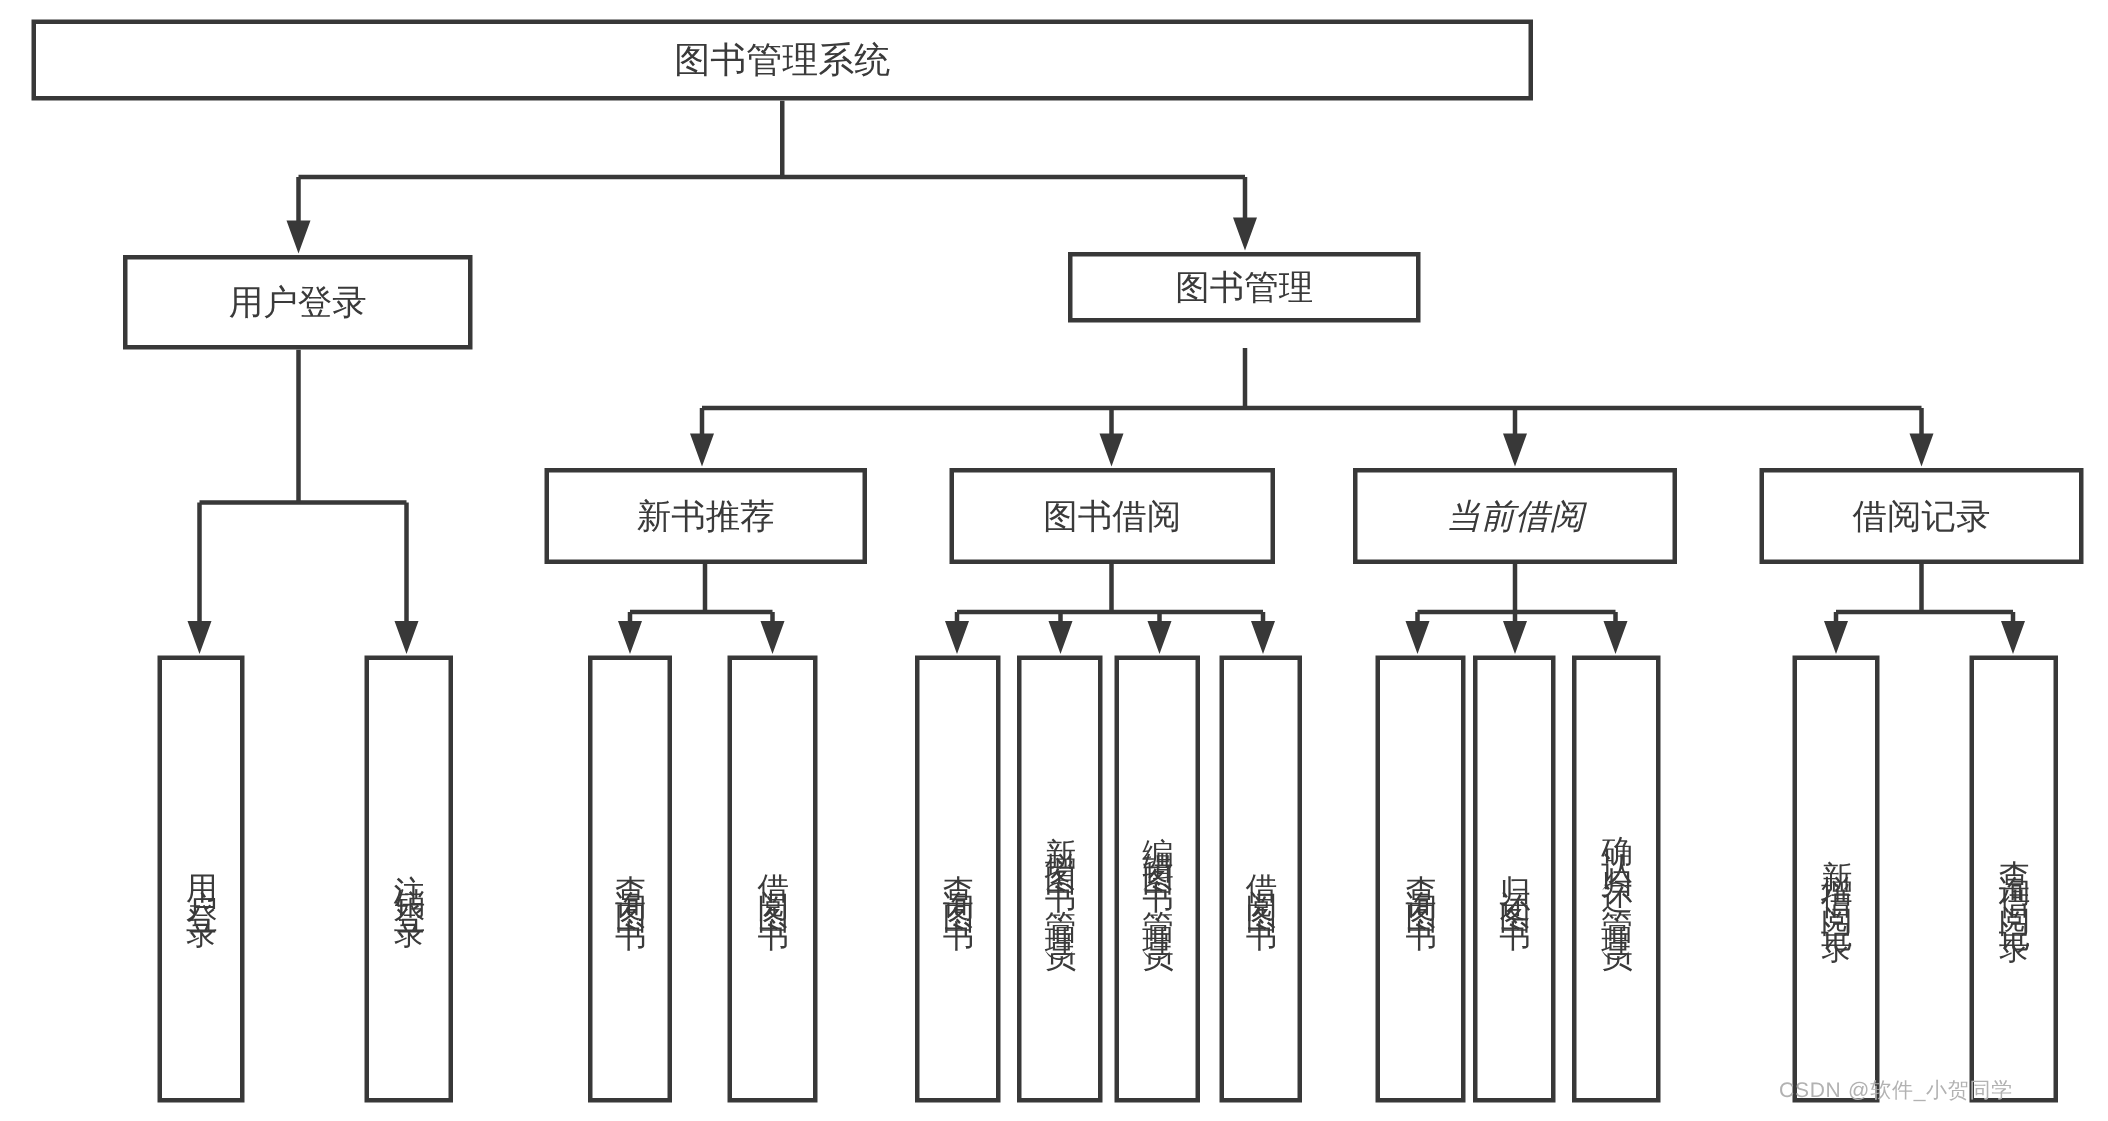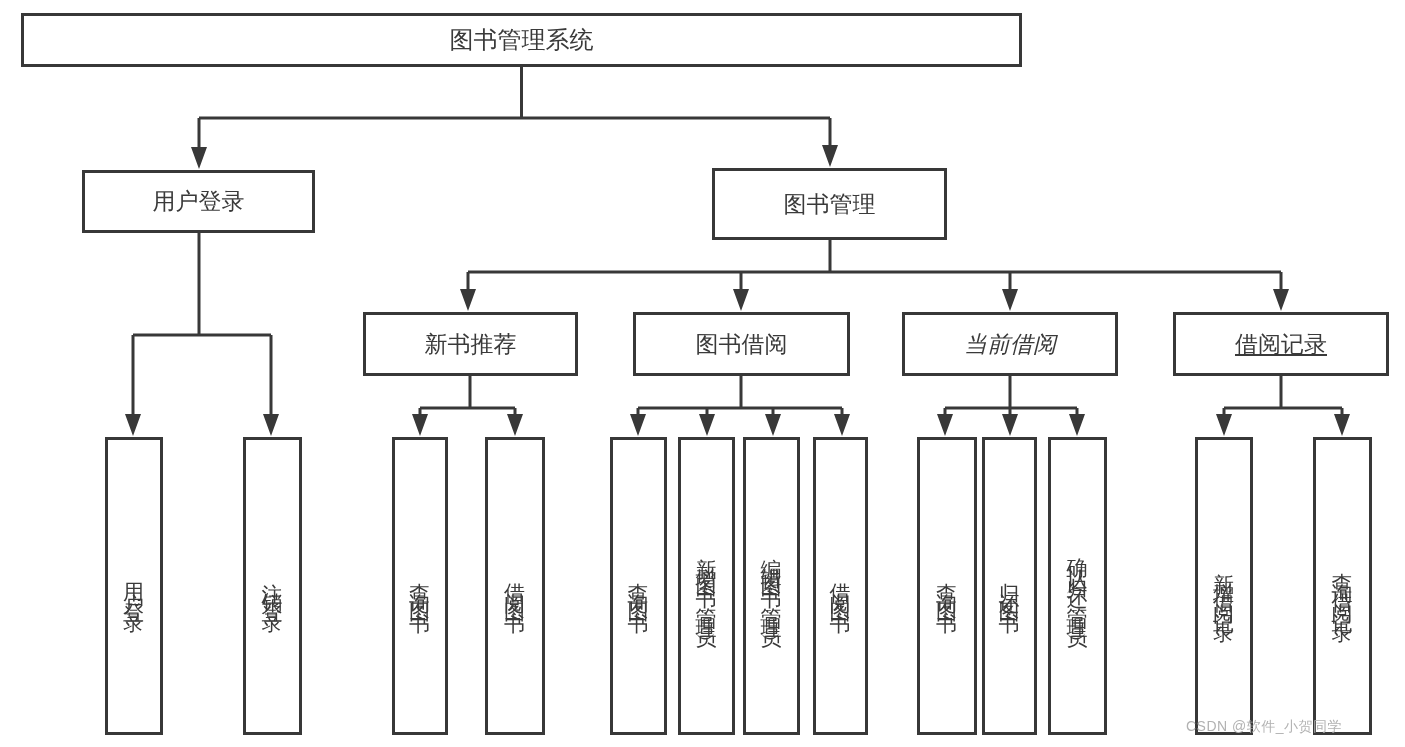--- a/index.html
+++ b/index.html
@@ -101,34 +101,34 @@
          M1342 436 L1334 414 L1350 414 Z"></path>
   </svg>
 
   <div class="node node-root">
     <span>图书管理系统</span>
   </div>
 
   <div class="node h-node" style="left:82px; top:170px; width:233px; height:63px;">
     <span>用户登录</span>
   </div>
-  <div class="node h-node" style="left:712px; top:168px; width:235px; height:72px;">
+  <div class="node h-node" style="left:712px; top:168px; width:235px; height:47px;">
     <span>图书管理</span>
   </div>
 
   <div class="node h-node l3" style="left:363px; width:215px;">
     <span>新书推荐</span>
   </div>
   <div class="node h-node l3" style="left:633px; width:217px;">
     <span>图书借阅</span>
   </div>
   <div class="node h-node l3" style="left:902px; width:216px;font-style:italic;">
     <span>当前借阅</span>
   </div>
-  <div class="node h-node l3" style="left:1173px; width:216px;text-decoration:underline;">
+  <div class="node h-node l3" style="left:1173px; width:216px;">
     <span>借阅记录</span>
   </div>
 
   <div class="node leaf" style="left:105px; width:58px;">
     <span class="v-label">用户登录</span>
   </div>
   <div class="node leaf" style="left:243px; width:59px;">
     <span class="v-label">注销登录</span>
   </div>
   <div class="node leaf" style="left:392px; width:56px;">

